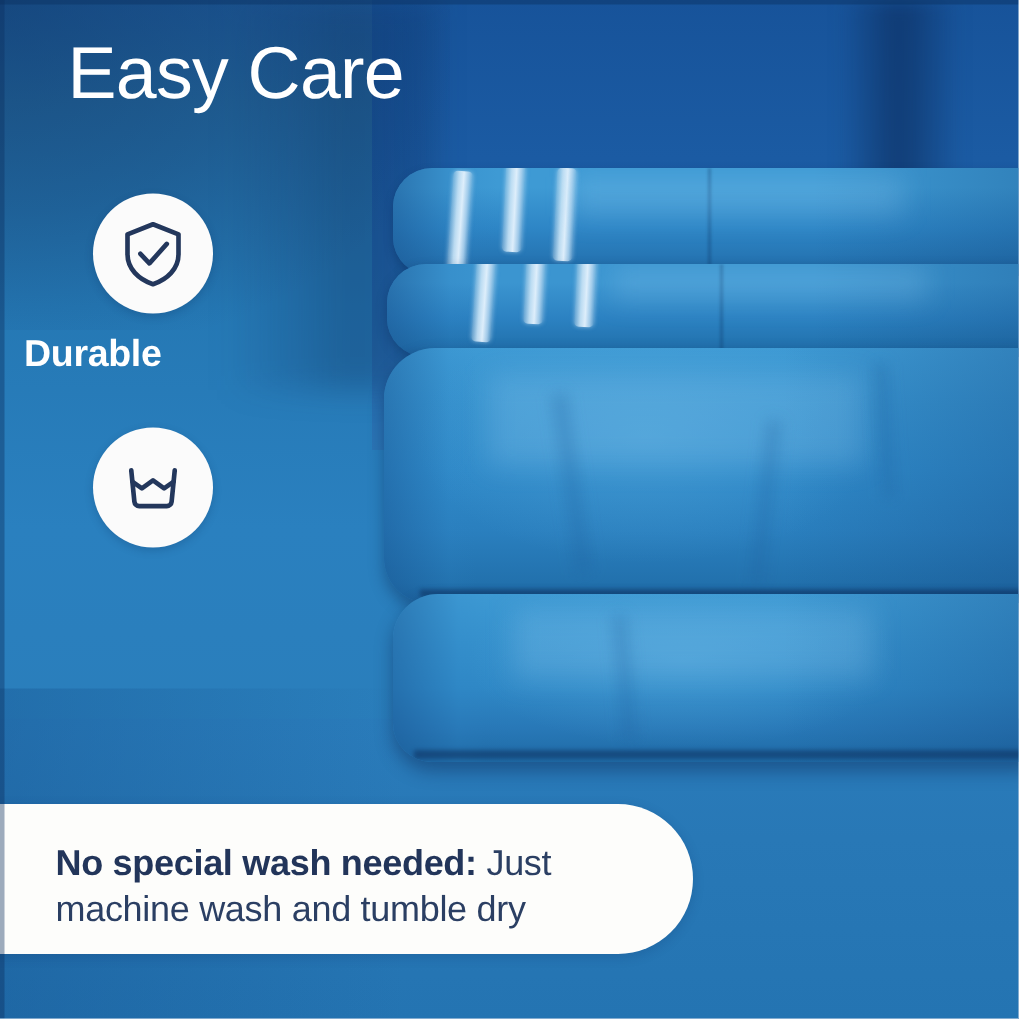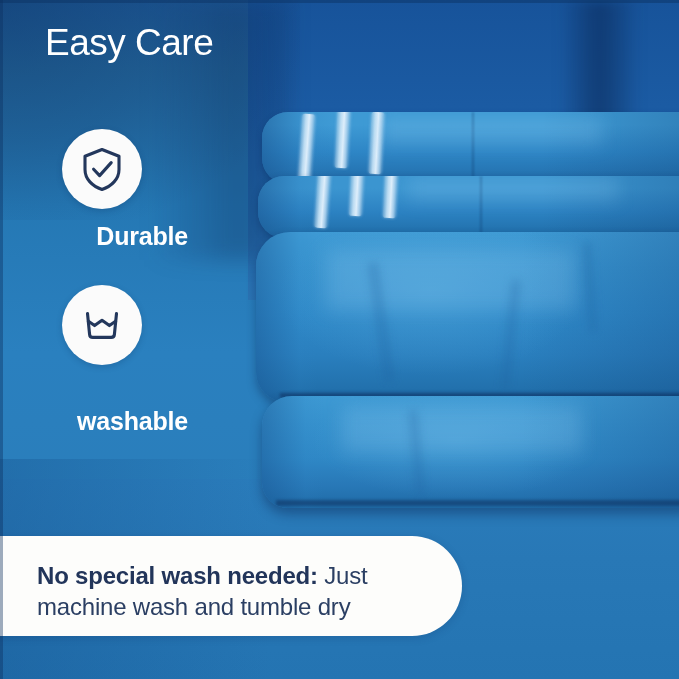--- a/index.html
+++ b/index.html
@@ -229,30 +229,30 @@
   .fold-highlight {
     position: absolute;
     background: rgba(150,210,245,0.22);
     filter: blur(9px);
   }
 
   
   .title {
     position: absolute;
     left: 45px; top: 22px;
-    font-size: 37px;
+    font-size: 49px;
     line-height: 1.12;
     font-weight: 400;
     color: #ffffff;
     letter-spacing: -0.5px;
     white-space: nowrap;
   }
 
   
-  .feature { position: absolute; text-align: right; }
+  .feature { position: absolute; text-align: left; }
   .feature-1 { left: 16px; top: 129px; width: 172px; }
   .feature-2 { left: 16px; top: 285px; width: 172px; }
 
   .icon-circle {
     width: 80px; height: 80px;
     border-radius: 50%;
     background: #fbfbfb;
     margin: 0 auto;
     display: flex;
     align-items: center;
@@ -362,21 +362,20 @@
 
   <div class="feature feature-2">
     <div class="icon-circle">
       <svg width="48" height="48" viewBox="0 0 48 48" fill="none" aria-hidden="true">
         <path d="M9.5 12.5 L11.6 33.5 A3.2 3.2 0 0 0 14.8 36.4 L33.2 36.4 A3.2 3.2 0 0 0 36.4 33.5 L38.5 12.5" stroke="#23375c" stroke-width="3.1" stroke-linecap="round" stroke-linejoin="round" fill="none"></path>
         <path d="M10.4 20.2 L16.6 24.6 L24 19.3 L31.4 24.6 L37.6 20.2" stroke="#23375c" stroke-width="3.1" stroke-linecap="round" stroke-linejoin="round" fill="none"></path>
       </svg>
     </div>
     <div class="feature-label">
       <br>
-      <span>washable</span>
     </div>
   </div>
 
   <div class="banner">
     <div class="banner-text">
       <b>No special wash needed:</b><span> Just machine wash and tumble dry</span>
     </div>
   </div>
 
   <div class="edge-top"></div>

